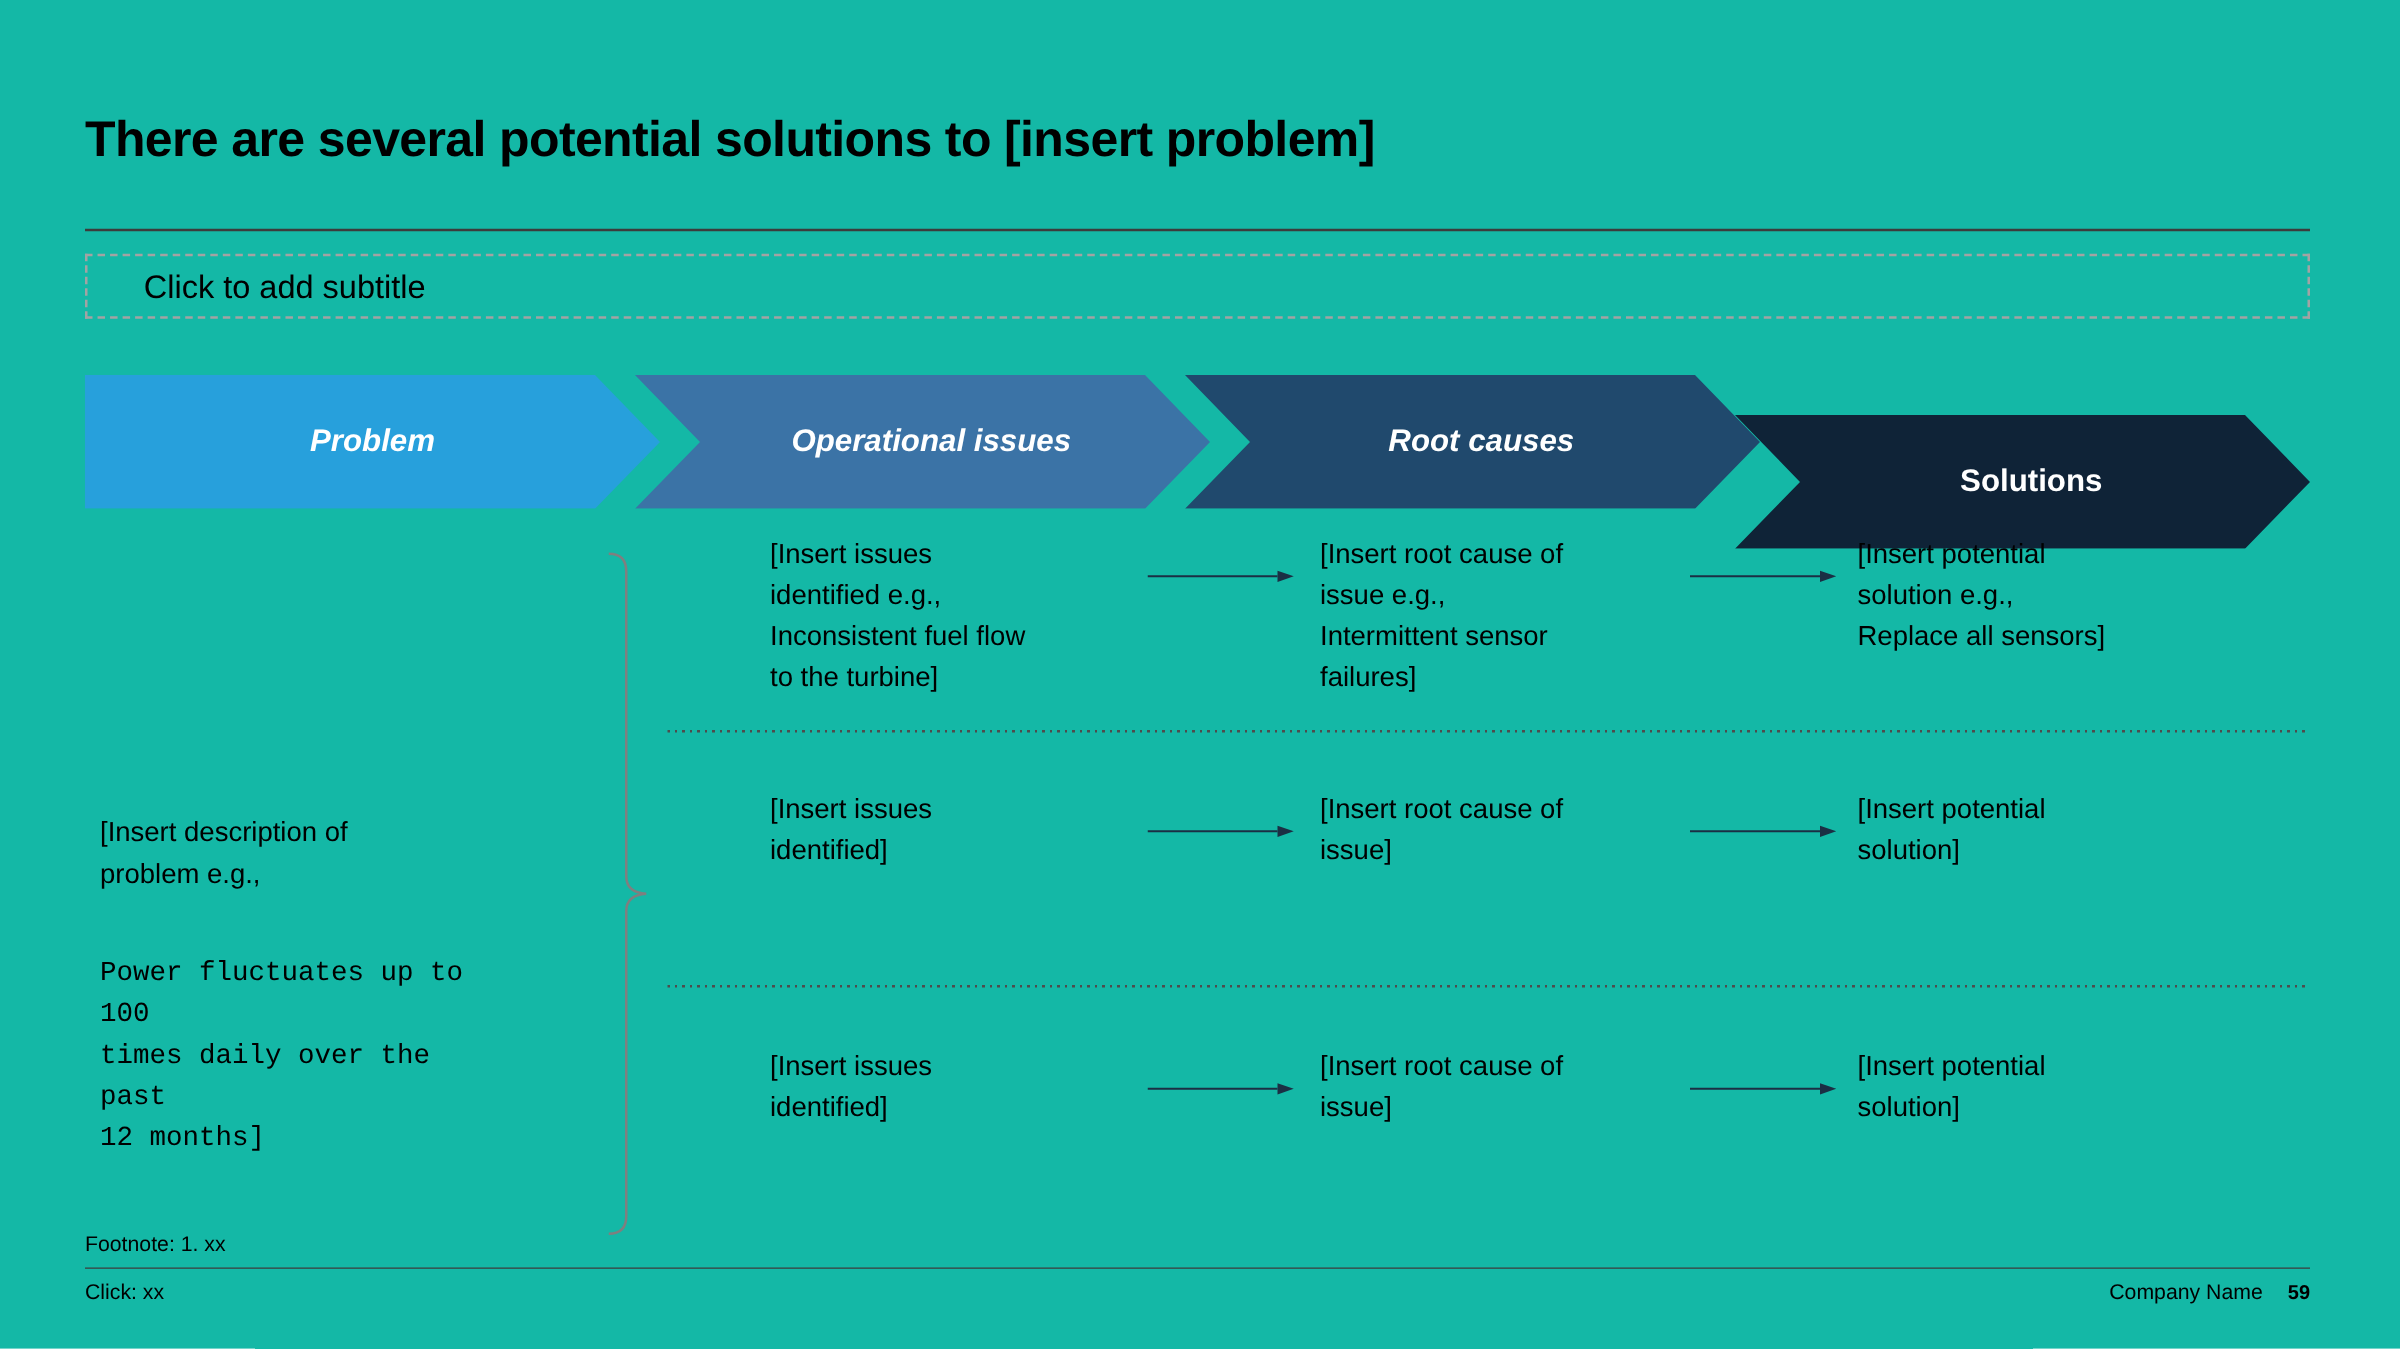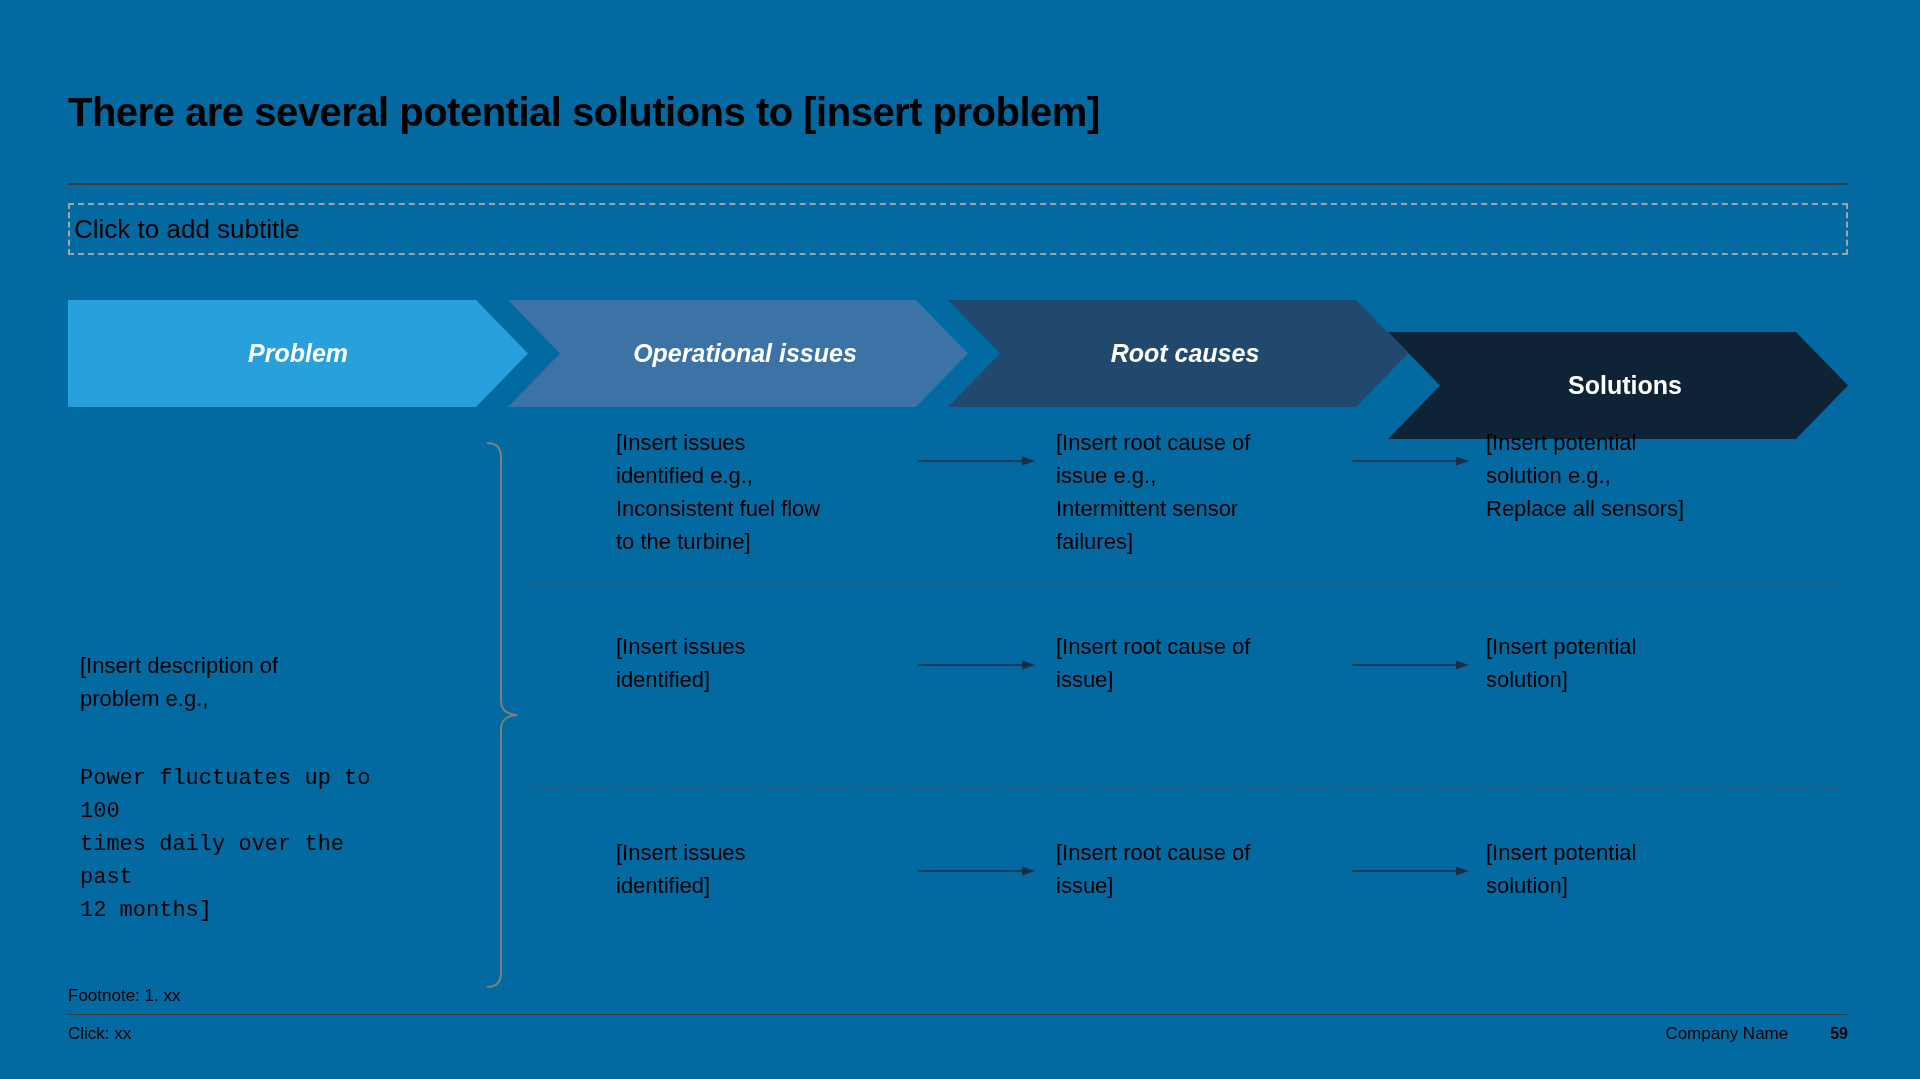--- a/index.html
+++ b/index.html
@@ -1,28 +1,28 @@
 <!DOCTYPE html>
 <html><head>
 <meta charset="utf-8">
 <style>
   * { margin:0; padding:0; box-sizing:border-box; }
   html,body { width:1920px; height:1079px; background:#ffffff; overflow:hidden;
               font-family:"Liberation Sans", sans-serif; color:#000; }
-  .slide { position:relative; width:1920px; height:1079px; background:#0369a1; }
+  .slide { position:relative; width:1920px; height:1079px; background:#14b8a6; }
 
   
   .title { position:absolute; left:68px; top:90px; width:1780px;
            font-size:40px; font-weight:700; color:#000; letter-spacing:-0.5px; }
   .title-rule { position:absolute; left:68px; top:183px; width:1780px; height:2px; background:#3c3c3c; }
 
   
   .subtitle-box { position:absolute; left:68px; top:203px; width:1780px; height:52px;
                   border:2px dashed #a3a3a3; display:flex; align-items:center; }
-  .subtitle-box span { font-size:26px; color:#000; padding-left:4px; }
+  .subtitle-box span { font-size:26px; color:#000; padding-left:4px;margin-left:41px; }
 
   
   .chevrons { position:absolute; left:68px; top:300px; width:1782px; height:107px; display:flex; }
   .chev { flex:0 0 460px; height:107px; display:flex; align-items:center; justify-content:center;
           color:#fff; font-size:25px; font-weight:700; }
   .chev:not(:last-child) { margin-right:-20px;font-style:italic; }
   .chev-first { clip-path: polygon(0% 0%, calc(100% - 52px) 0%, 100% 50%, calc(100% - 52px) 100%, 0% 100%); }
   .chev-next  { clip-path: polygon(0% 0%, calc(100% - 52px) 0%, 100% 50%, calc(100% - 52px) 100%, 0% 100%, 52px 50%); }
   .chev-next span { padding-left:14px; }
 
@@ -52,21 +52,21 @@
 
   .dotted { position:absolute; left:534px; width:1314px; height:2px;
             background-image:repeating-linear-gradient(to right,#4d4d4d 0 2px, transparent 2px 6px); }
   .dotted1 { top:584px; }
   .dotted2 { top:788px; }
 
   
   .footnote { position:absolute; left:68px; top:986px; font-size:17px;text-align:right; }
   .footer-rule { position:absolute; left:68px; top:1014px; width:1780px; height:1px; background:#3c3c3c; }
   .source { position:absolute; left:68px; top:1024px; font-size:17px; }
-  .footer-right { position:absolute; right:72px; top:1024px; display:flex; gap:42px; align-items:center;margin-left:26px; }
+  .footer-right { position:absolute; right:72px; top:1024px; display:flex; gap:20px; align-items:flex-end;margin-left:26px; }
   .company { font-size:17px; }
   .pagenum { font-size:16px; font-weight:700; }
 </style>
 </head>
 <body>
 
 <div class="slide">
 
   <h1 class="title">There are several potential solutions to [insert problem]</h1>
   <div class="title-rule"></div>

